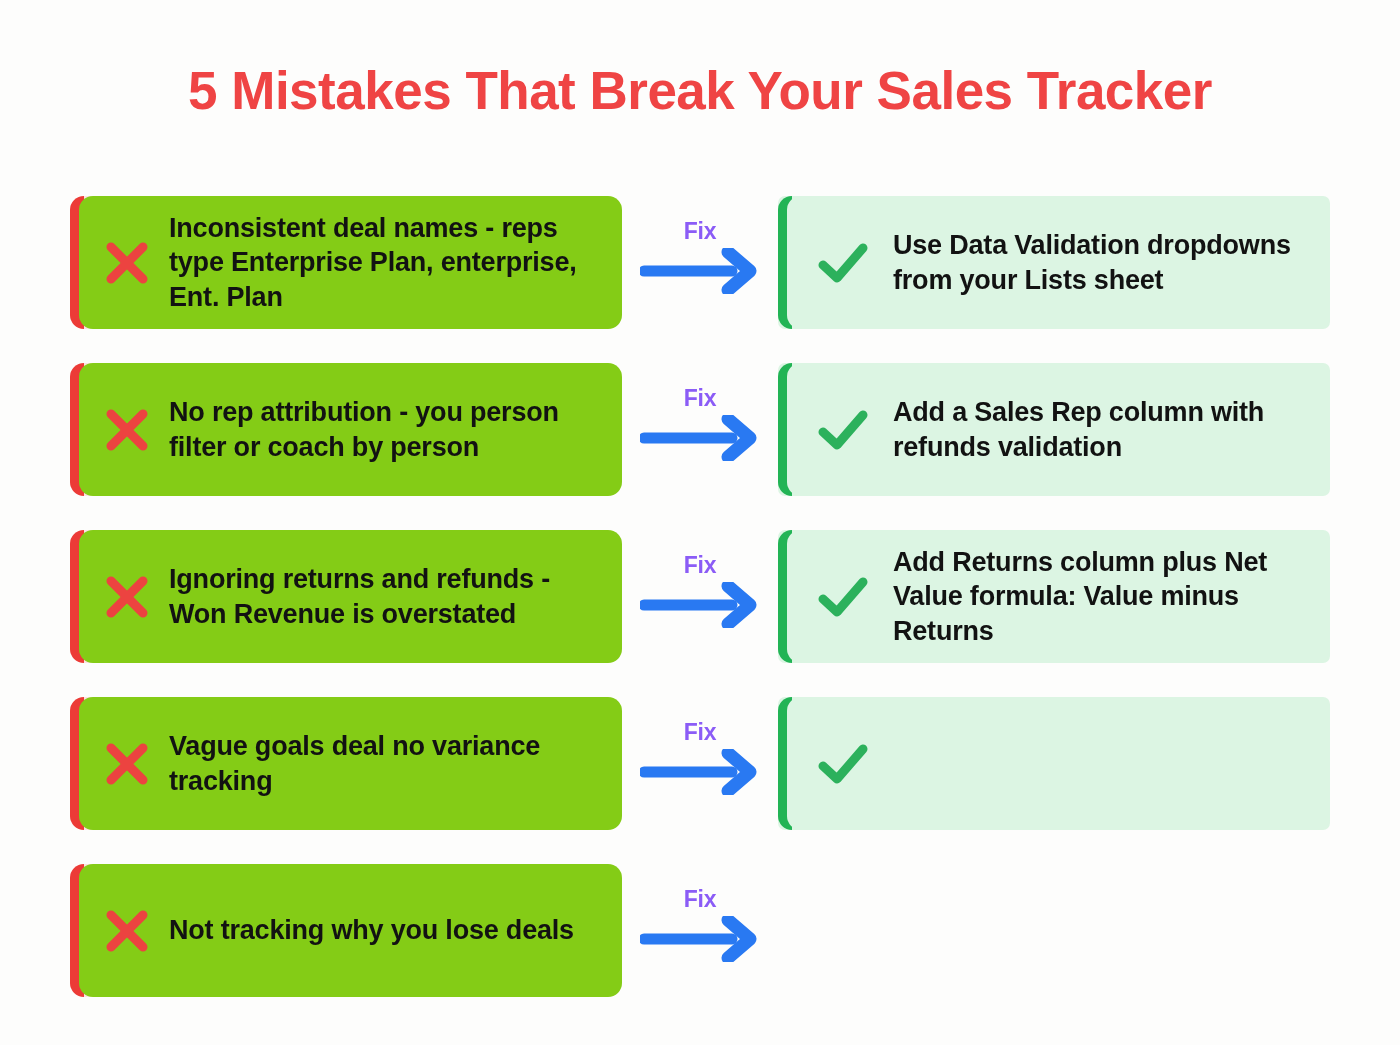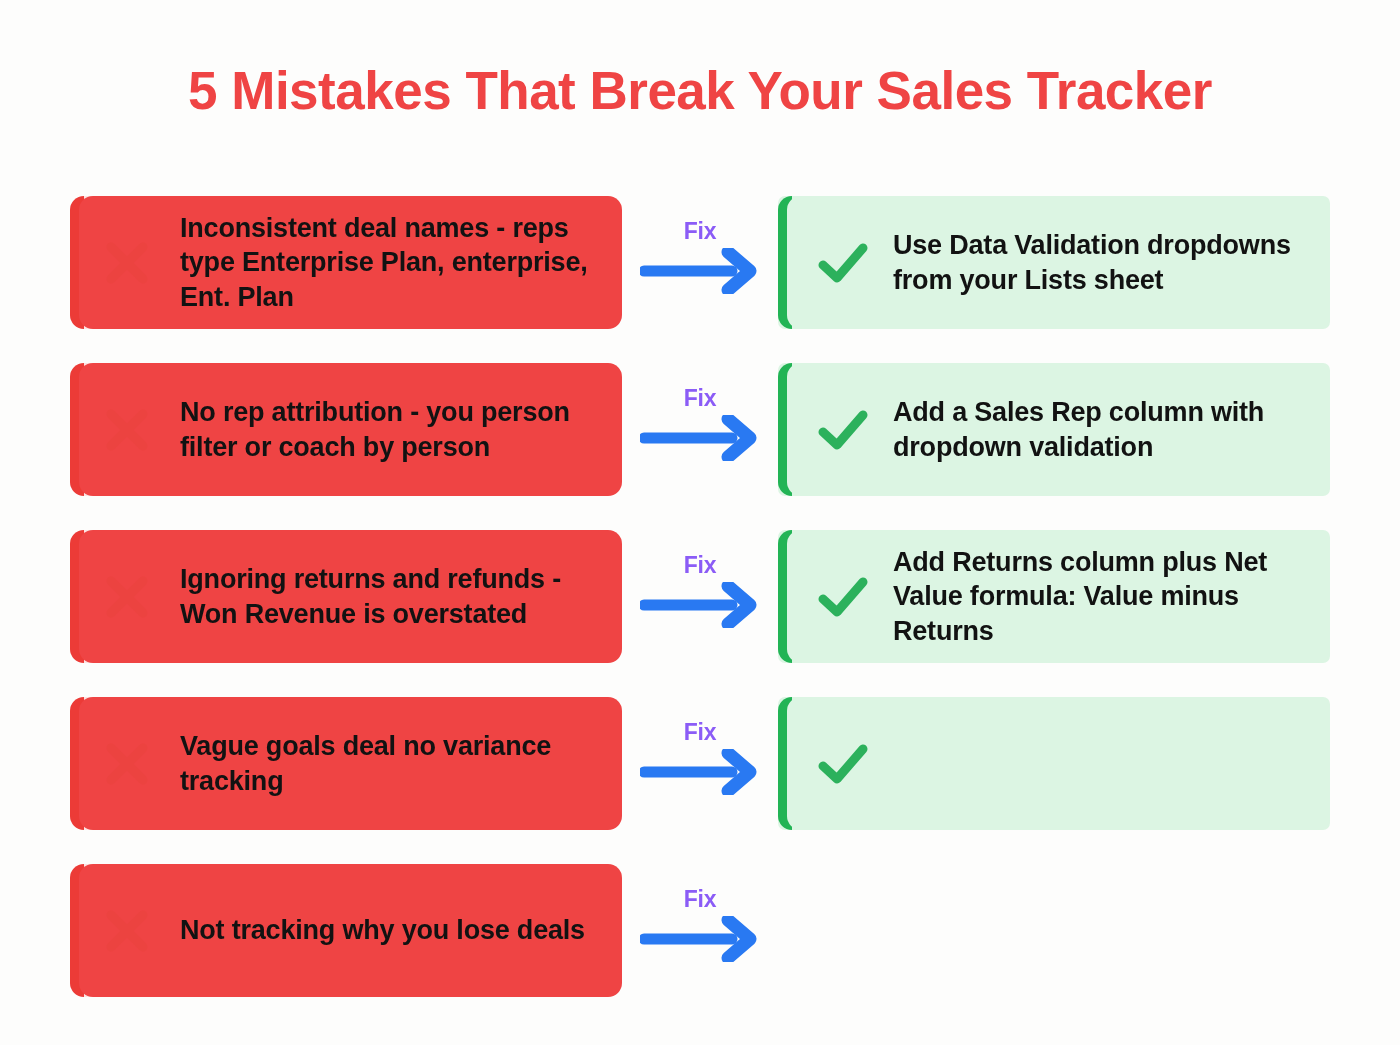--- a/index.html
+++ b/index.html
@@ -90,21 +90,21 @@
     position: absolute;
     left: 9px;
     top: 0;
     right: 0;
     height: 133px;
     border-radius: 14px;
     display: flex;
     align-items: center;
     box-sizing: border-box;
   }
-  .card-mistake .card-body { background: #ef4444; gap: 11px; }
+  .card-mistake .card-body { background: #84cc16; }
   .card-fix .card-body { background: #dcf5e3; }
 
   .status-icon {
     flex: 0 0 auto;
     width: 72px;
     display: flex;
     align-items: center;
     justify-content: center;
     margin-left: 12px;
   }
@@ -216,21 +216,21 @@
         </div>
       </div>
       <div class="card card-fix">
         <div class="accent"></div>
         <div class="card-body">
           <div class="status-icon">
             <svg width="50" height="44" viewBox="0 0 50 44" aria-hidden="true">
               <polyline points="5,24 19,37 45,7" fill="none" stroke="#2cb15c" stroke-width="9" stroke-linecap="round" stroke-linejoin="round"></polyline>
             </svg>
           </div>
-          <div class="card-text">Add a Sales Rep column with dropdown validation</div>
+          <div class="card-text">Add a Sales Rep column with refunds validation</div>
         </div>
       </div>
     </div>
 
     <div class="row">
       <div class="card card-mistake">
         <div class="accent"></div>
         <div class="card-body">
           <div class="status-icon">
             <svg width="46" height="46" viewBox="0 0 46 46" aria-hidden="true">

